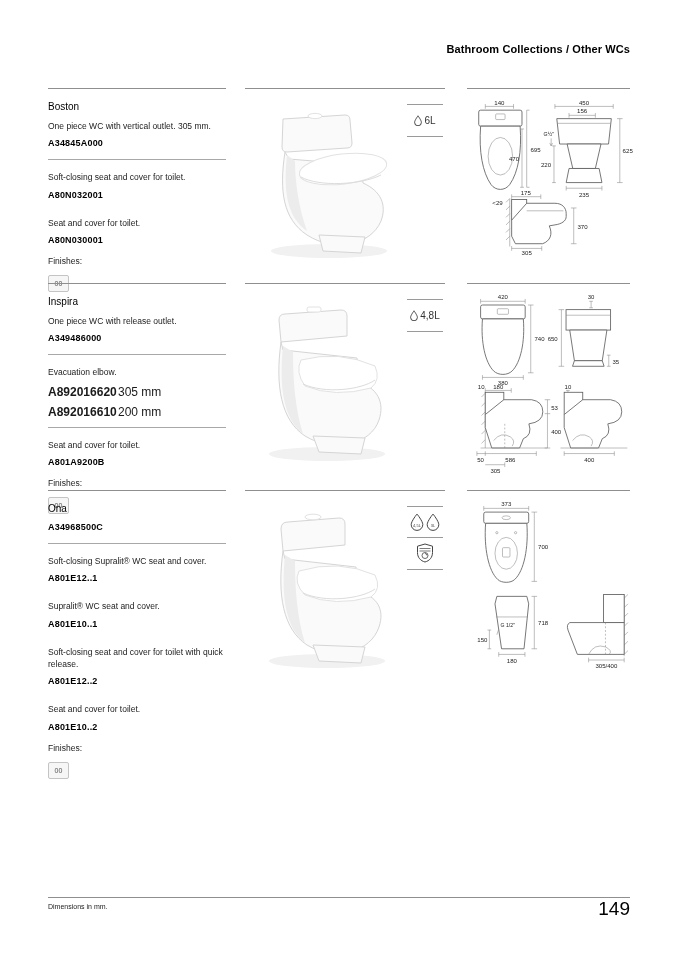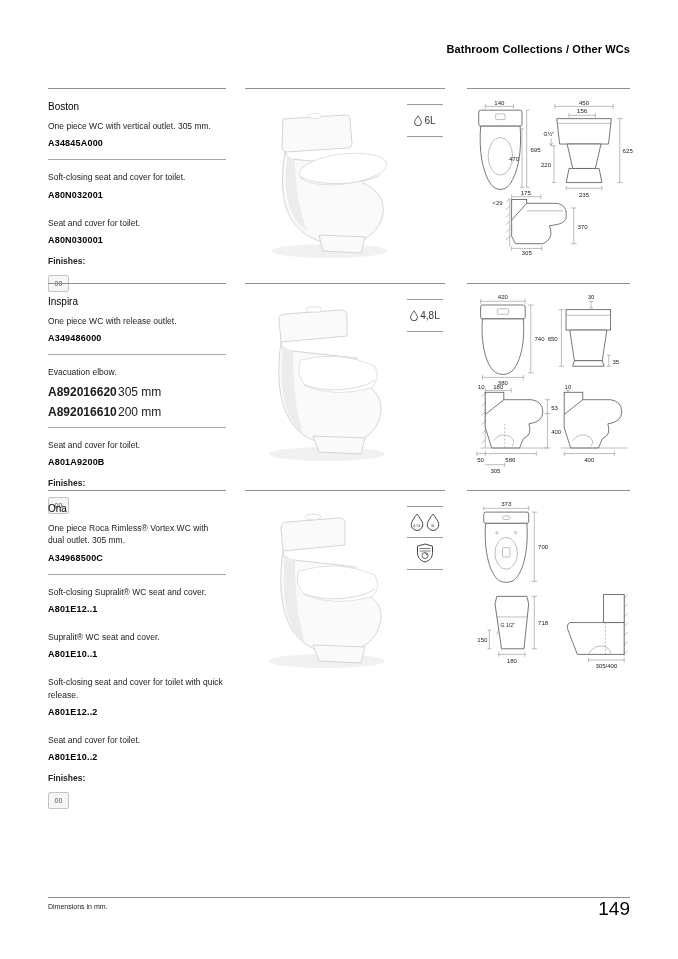--- a/index.html
+++ b/index.html
@@ -33,21 +33,21 @@
     border-top:1px solid #8f8f8f;box-sizing:border-box;
   }
 
   .p-title{font-size:10px;font-weight:400;margin:0 0 8px 0;color:#000;}
   .p-desc{font-size:8.5px;line-height:1.45;margin:0 0 6px 0;color:#222;}
   .p-code{font-size:9px;font-weight:700;margin:0 0 11px 0;color:#000;letter-spacing:.2px;}
   .divider{border:0;border-top:1px solid #a8a8a8;margin:2px 0 11px 0;}
   .gap{height:6px;}
   .elbow-row{display:flex;font-size:12px;margin:0 0 6px 0;}
   .elbow-code{font-weight:700;width:70px;flex:none;}
-  .finishes-label{font-size:8.5px;margin:4px 0 6px 0;color:#222;font-weight:bold;}
+  .finishes-label{font-size:8.5px;margin:4px 0 6px 0;color:#222;}
   .chip{
     display:inline-block;border:1px solid #c4c4c4;background:#f6f6f6;
     font-size:7px;color:#555;padding:4px 5px;border-radius:2px;min-width:9px;text-align:center;
   }
 
   .product-img{position:absolute;left:4px;top:10px;}
 
   .icon-block{
     position:absolute;right:2px;top:15px;width:36px;
     border-top:1px solid #9a9a9a;border-bottom:1px solid #9a9a9a;
@@ -262,21 +262,20 @@
         <path class="thin" d="M107,160 Q115,150 125,156 Q131,160 127,166"></path>
         <path class="dim" d="M98,174 H152 M98,171.5 V176.5 M152,171.5 V176.5"></path>
         <text x="125" y="183" text-anchor="middle">400</text>
       </svg>
     </div>
   </div>
 
   <div class="section" id="sec-2">
     <div class="col-text">
       <div class="p-title">Ona</div>
-      <div class="p-desc">One piece Roca Rimless® Vortex WC with dual outlet. 305 mm.</div>
       <div class="p-code">A34968500C</div>
       <hr class="divider">
       <div class="p-desc">Soft-closing Supralit® WC seat and cover.</div>
       <div class="p-code">A801E12..1</div>
       <div class="gap"></div>
       <div class="p-desc">Supralit® WC seat and cover.</div>
       <div class="p-code">A801E10..1</div>
       <div class="gap"></div>
       <div class="p-desc">Soft-closing seat and cover for toilet with quick release.</div>
       <div class="p-code">A801E12..2</div>

